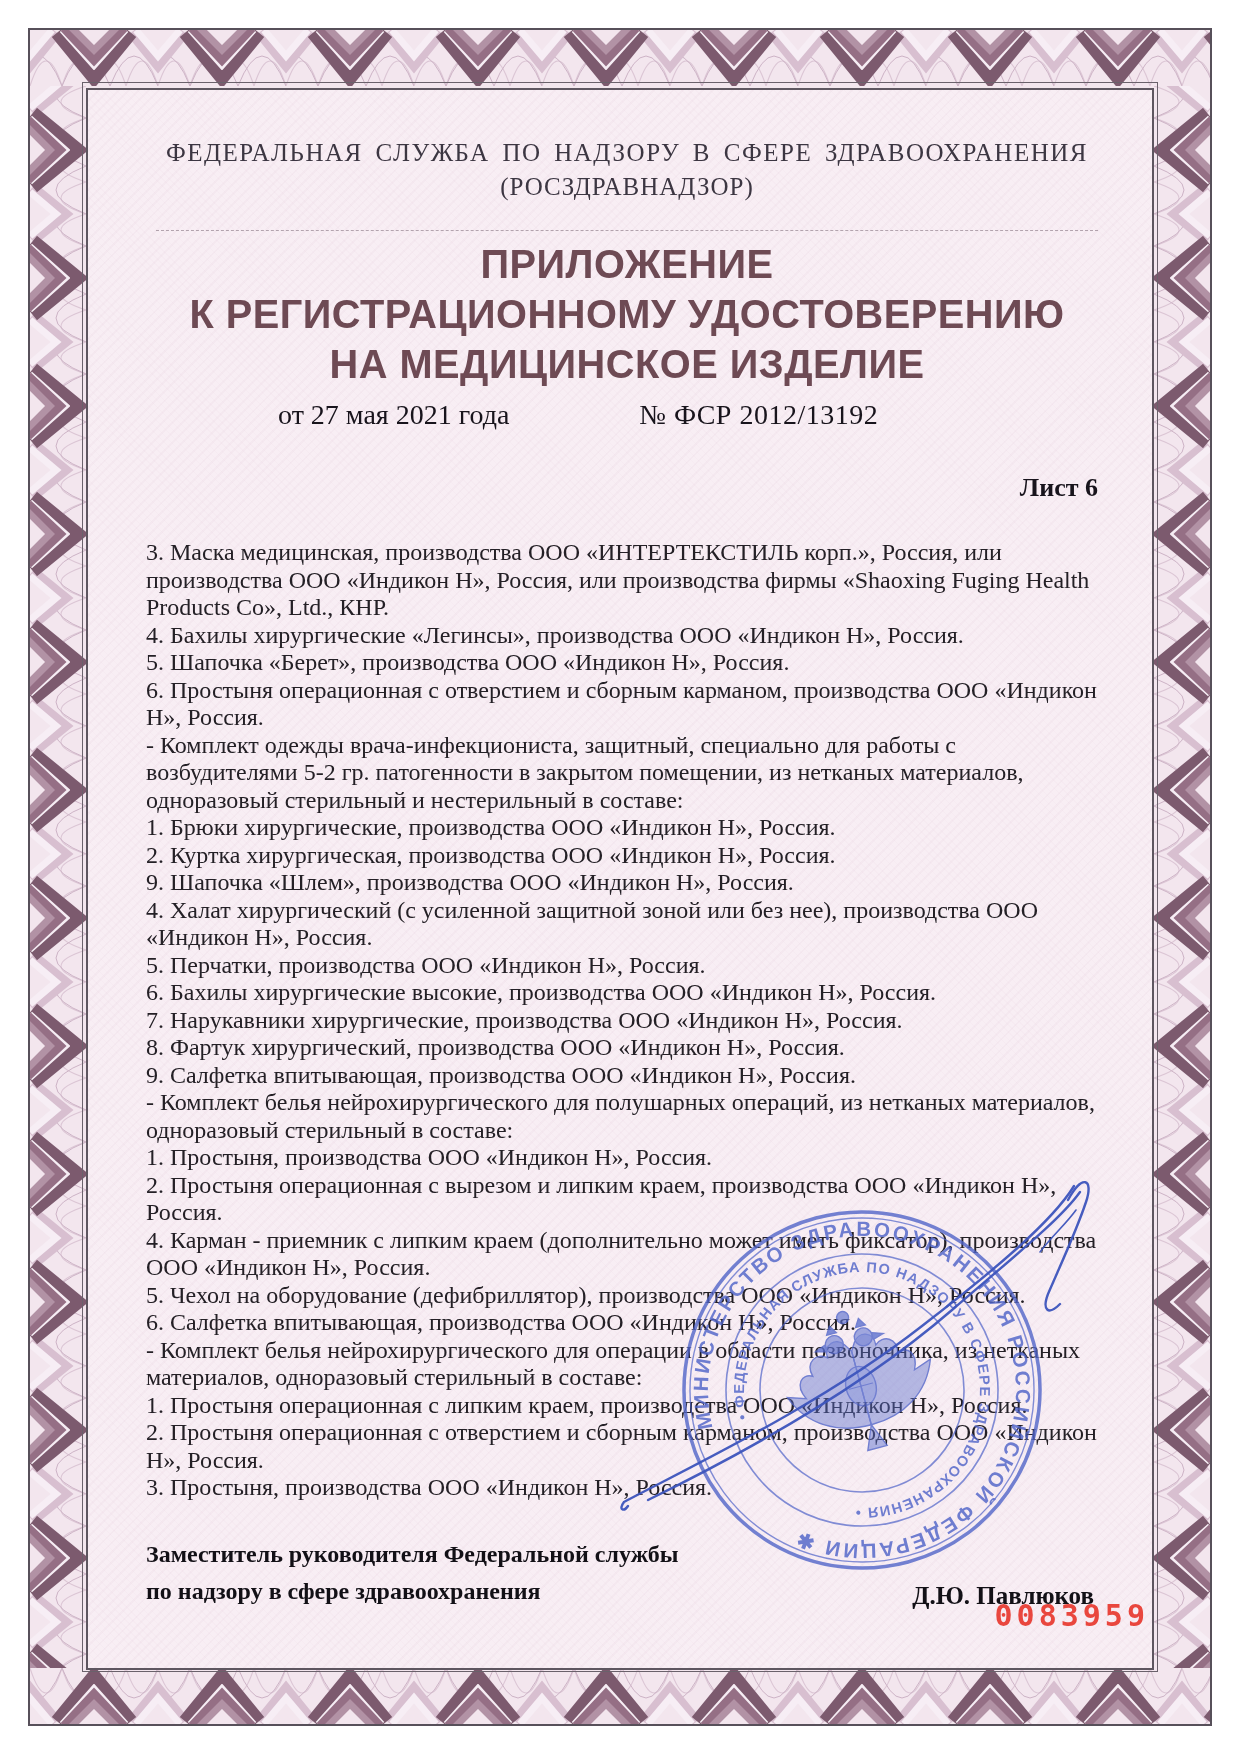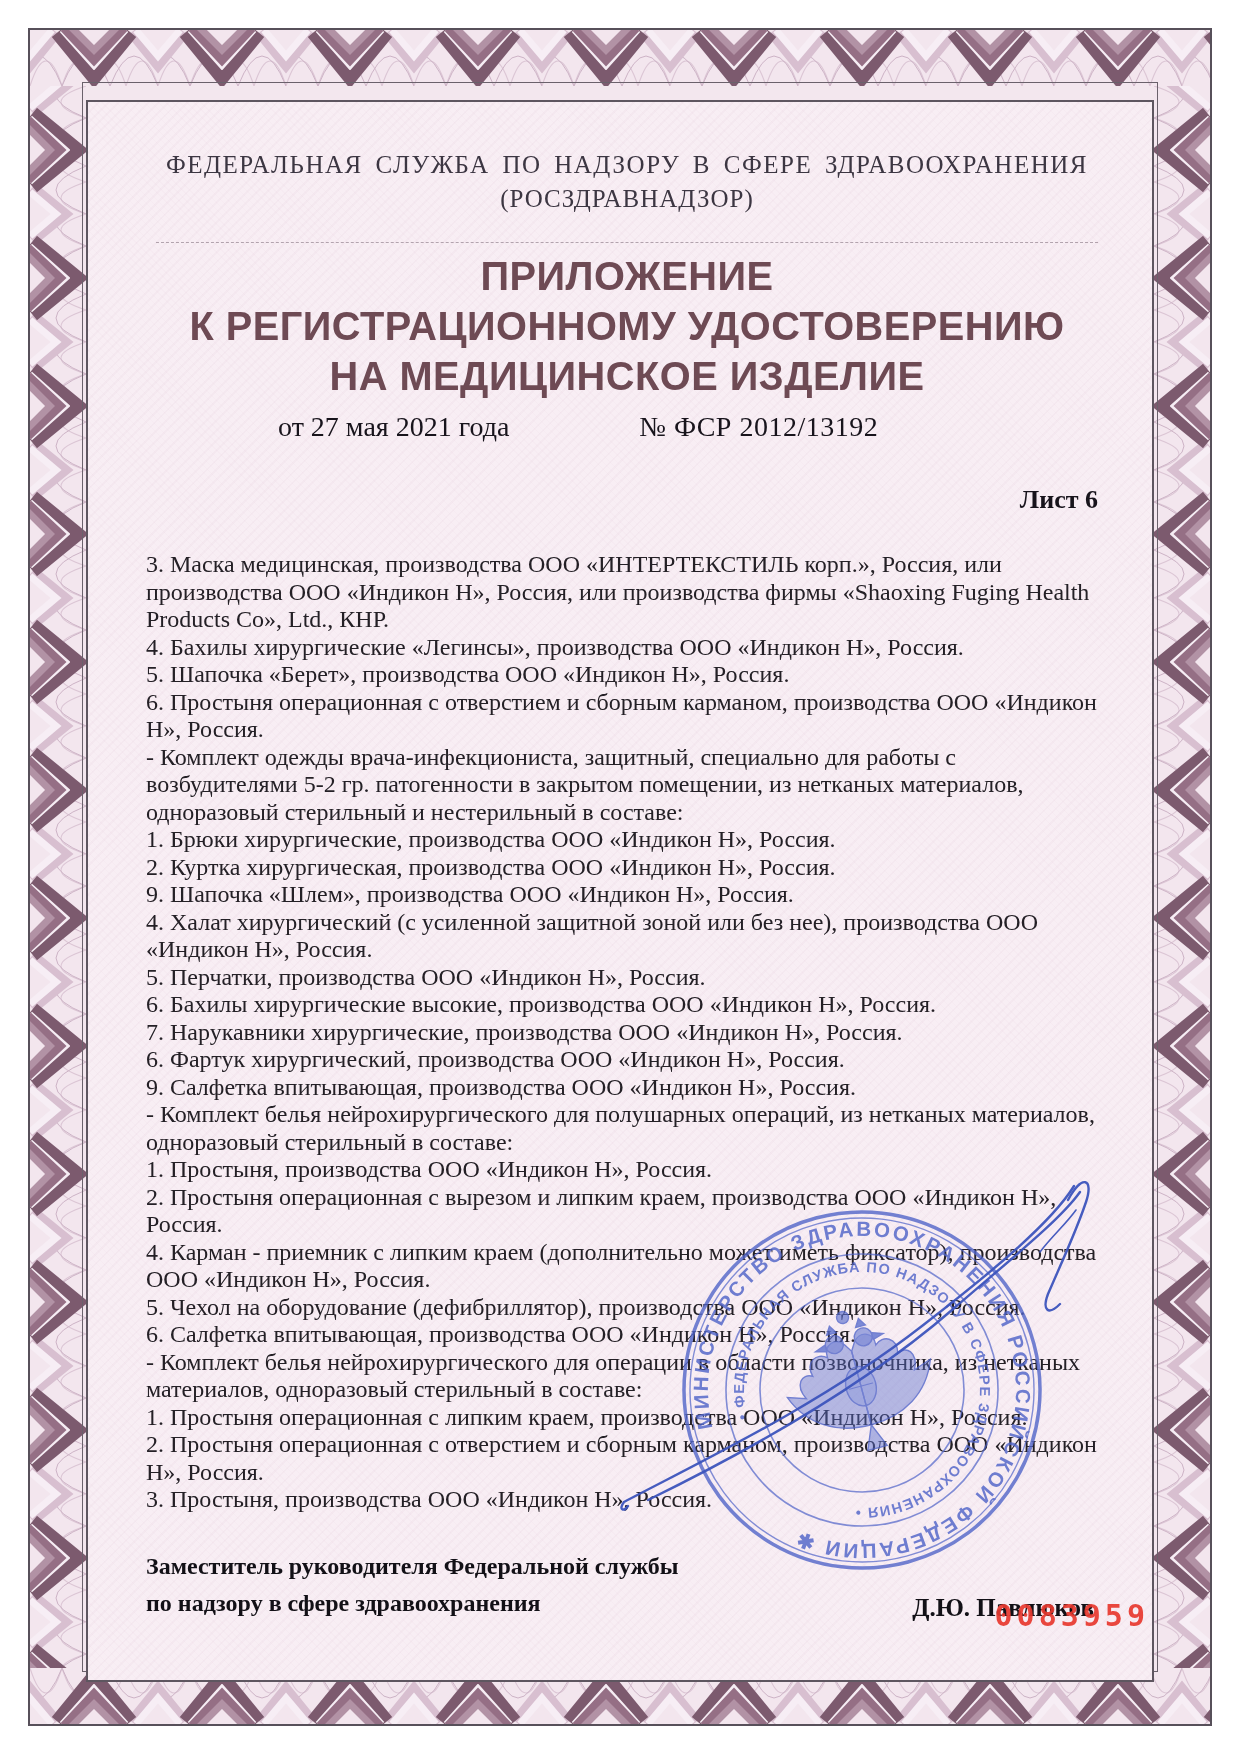--- a/index.html
+++ b/index.html
@@ -19,21 +19,21 @@
   .band-left   { left:86px;  top:86px;   width:1582px; height:56px;
                  transform-origin:0 0; transform:translateX(-56px) rotate(90deg) scaleY(-1); }
   .band-right  { left:1210px; top:86px;  width:1582px; height:56px;
                  transform-origin:0 0; transform:rotate(90deg); }
   
   .frame2 {
     position:absolute; left:82px; top:82px; width:1076px; height:1590px;
     border:1px solid #6a616b;
   }
   .content {
-    position:absolute; left:86px; top:100px; width:1068px; height:1582px;
+    position:absolute; left:86px; top:88px; width:1068px; height:1582px;
     border:2px solid #5e5660;
     background:
       repeating-linear-gradient(135deg, rgba(216,183,203,0.10) 0 2px, rgba(255,255,255,0) 2px 7px),
       repeating-linear-gradient(45deg, rgba(226,197,214,0.08) 0 1px, rgba(255,255,255,0) 1px 5px),
       #f8eef4;
     padding:46px 44px 0 58px;
   }
   
   .org-name {
     text-align:center; font-size:25px; letter-spacing:1.5px; word-spacing:5px;
@@ -140,21 +140,21 @@
         <p class="body-par">5. Шапочка «Берет», производства ООО «Индикон Н», Россия.</p>
         <p class="body-par">6. Простыня операционная с отверстием и сборным карманом, производства ООО «Индикон Н», Россия.</p>
         <p class="body-par">- Комплект одежды врача-инфекциониста, защитный, специально для работы с возбудителями 5-2 гр. патогенности в закрытом помещении, из нетканых материалов, одноразовый стерильный и нестерильный в составе:</p>
         <p class="body-par">1. Брюки хирургические, производства ООО «Индикон Н», Россия.</p>
         <p class="body-par">2. Куртка хирургическая, производства ООО «Индикон Н», Россия.</p>
         <p class="body-par">9. Шапочка «Шлем», производства ООО «Индикон Н», Россия.</p>
         <p class="body-par">4. Халат хирургический (с усиленной защитной зоной или без нее), производства ООО «Индикон Н», Россия.</p>
         <p class="body-par">5. Перчатки, производства ООО «Индикон Н», Россия.</p>
         <p class="body-par">6. Бахилы хирургические высокие, производства ООО «Индикон Н», Россия.</p>
         <p class="body-par">7. Нарукавники хирургические, производства ООО «Индикон Н», Россия.</p>
-        <p class="body-par">6. Фартук хирургический, производства ООО «Индикон Н», Россия.</p>
+        <p class="body-par">8. Фартук хирургический, производства ООО «Индикон Н», Россия.</p>
         <p class="body-par">9. Салфетка впитывающая, производства ООО «Индикон Н», Россия.</p>
         <p class="body-par">- Комплект белья нейрохирургического для полушарных операций, из нетканых материалов, одноразовый стерильный в составе:</p>
         <p class="body-par">1. Простыня, производства ООО «Индикон Н», Россия.</p>
         <p class="body-par">2. Простыня операционная с вырезом и липким краем, производства ООО «Индикон Н», Россия.</p>
         <p class="body-par">4. Карман - приемник с липким краем (дополнительно может иметь фиксатор), производства ООО «Индикон Н», Россия.</p>
         <p class="body-par">5. Чехол на оборудование (дефибриллятор), производства ООО «Индикон Н», Россия.</p>
         <p class="body-par">6. Салфетка впитывающая, производства ООО «Индикон Н», Россия.</p>
         <p class="body-par">- Комплект белья нейрохирургического для операции в области позвоночника, из нетканых материалов, одноразовый стерильный в составе:</p>
         <p class="body-par">1. Простыня операционная с липким краем, производства ООО «Индикон Н», Россия.</p>
         <p class="body-par">2. Простыня операционная с отверстием и сборным карманом, производства ООО «Индикон Н», Россия.</p>

